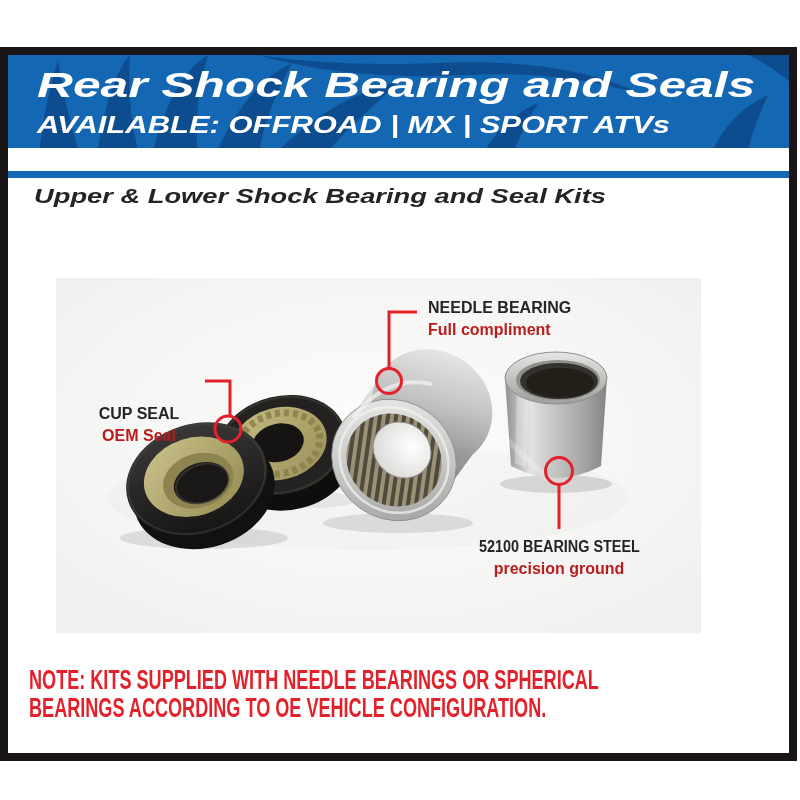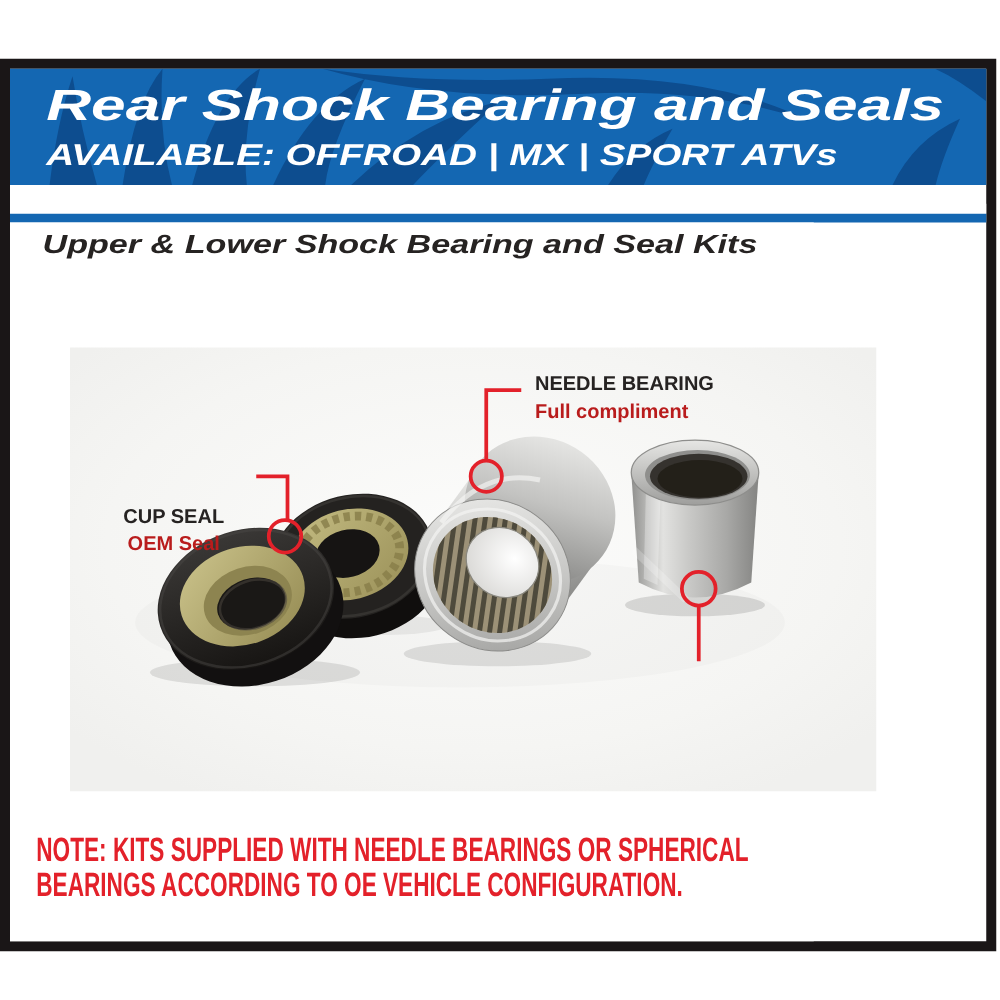--- a/index.html
+++ b/index.html
@@ -197,20 +197,22 @@
         <div class="dark">CUP SEAL</div>
         <div class="red">OEM Seal</div>
       </div>
 
       <div class="callout co-needle">
         <div class="dark">NEEDLE BEARING</div>
         <div class="red">Full compliment</div>
       </div>
 
       <div class="callout co-steel">
+        <div class="dark"><span class="cond">52100 BEARING STEEL</span></div>
+        <div class="red">precision ground</div>
       </div>
 
       <div class="note">
         <div>NOTE: KITS SUPPLIED WITH NEEDLE BEARINGS OR SPHERICAL</div>
         <div>BEARINGS ACCORDING TO OE VEHICLE CONFIGURATION.</div>
       </div>
 
     </div>
   </div>
 </div>

